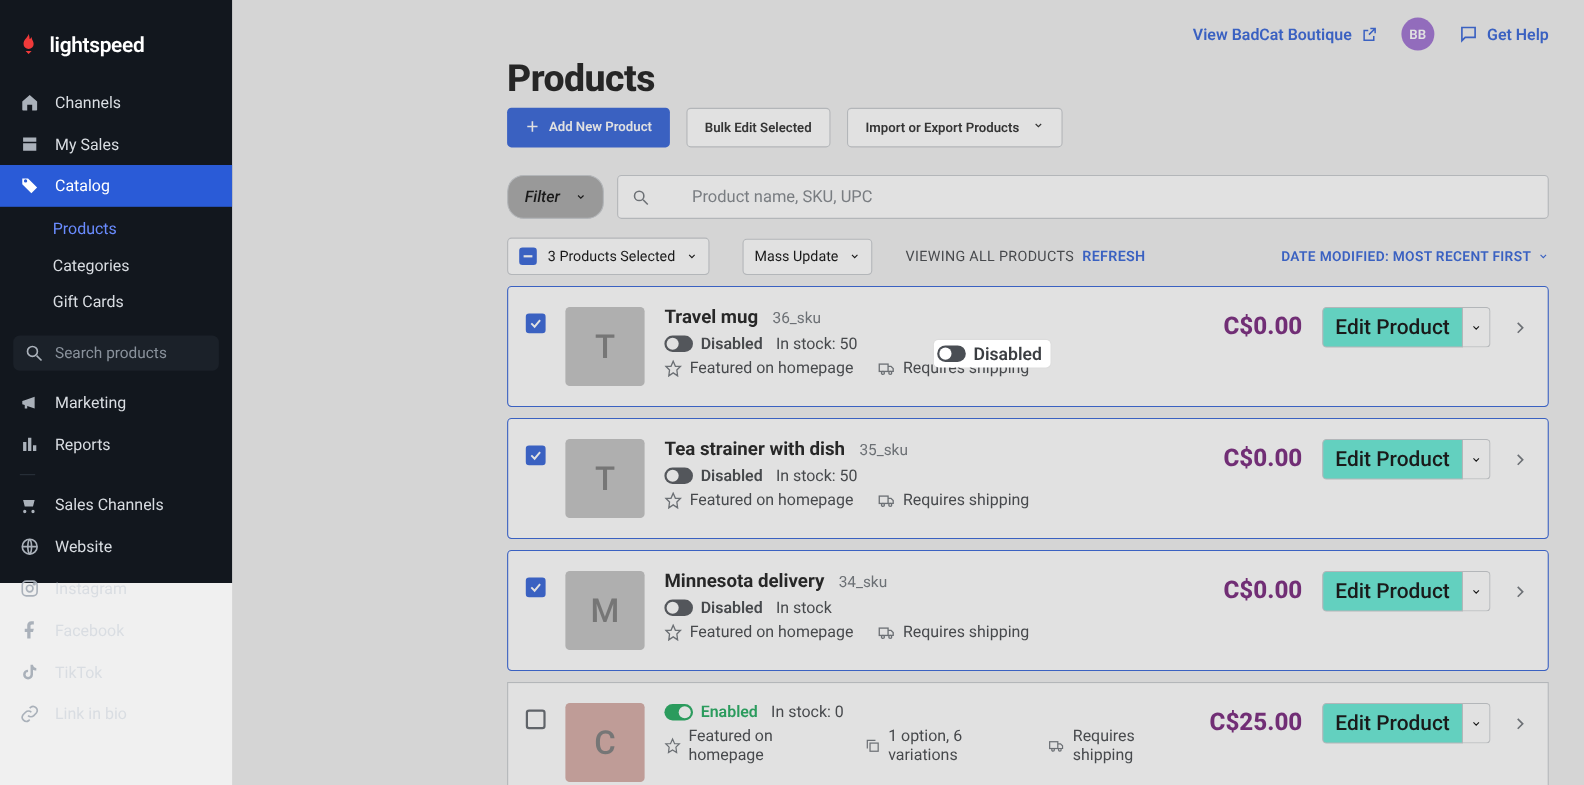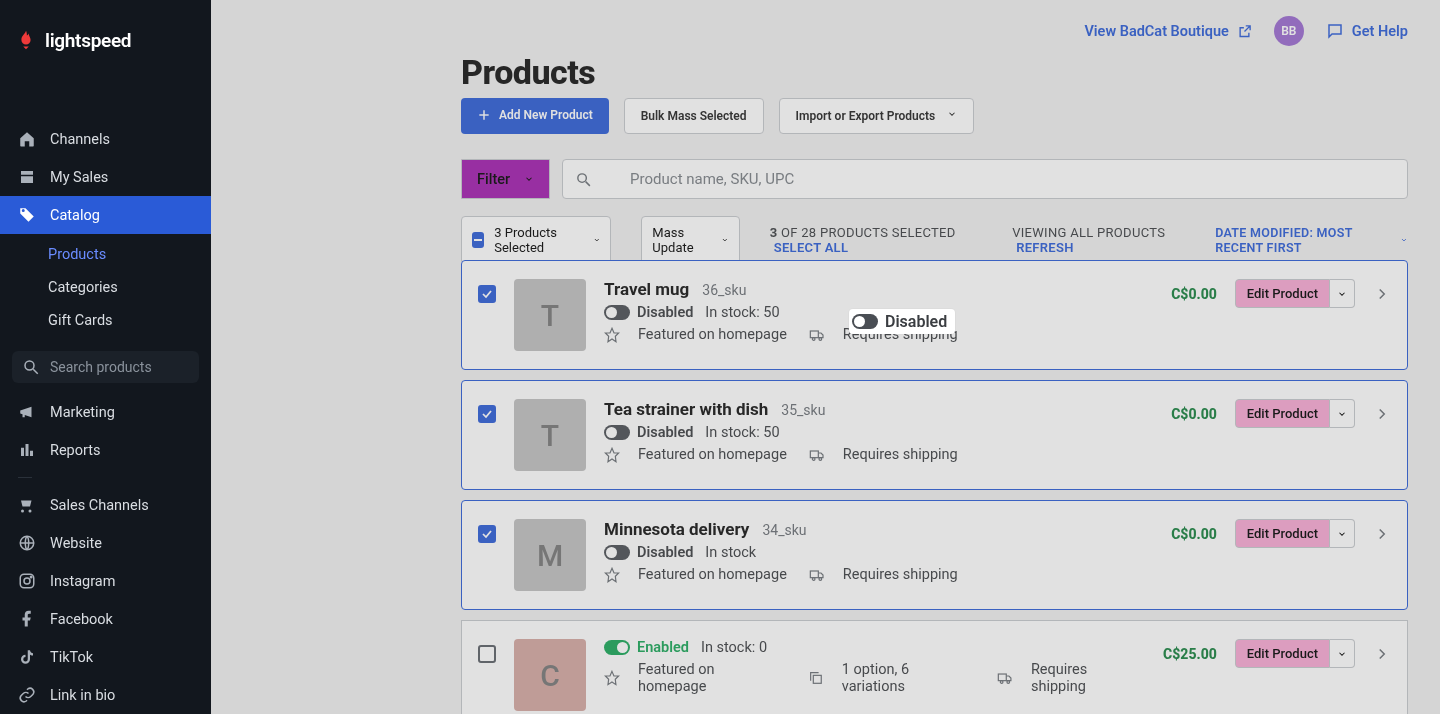--- a/index.html
+++ b/index.html
@@ -1,25 +1,24 @@
 <!DOCTYPE html>
 <html><head>
   <meta charset="utf-8">
   <style>
     * { margin: 0; padding: 0; box-sizing: border-box; font-family: -apple-system, BlinkMacSystemFont, "Segoe UI", Roboto, Helvetica, Arial, sans-serif; }
     html, body { width: 1440px; height: 714px; overflow: hidden; }
     body { display: flex; background: #f0f0f0; }
 
     
     .sidebar {
-      width: 211px; height: 714px; flex: 0 0 211px;
+      width: 211px; height: 530px; flex: 0 0 211px;
       background: #12171e; color: #d9dde2;
       display: flex; flex-direction: column;
       font-size: 14.5px;
-      justify-content: space-between;
     }
     .logo-row { display: flex; align-items: center; gap: 8px; padding: 28px 15px 22px 15px; }
     .logo-flame { width: 22px; height: 24px; color: #f03a3a; }
     .logo-text { font-size: 19px; font-weight: 600; letter-spacing: -0.3px; color: #ffffff; }
     .nav { display: flex; flex-direction: column; }
     .nav-item { display: flex; align-items: center; gap: 14px; padding: 10px 18px; cursor: pointer; color: #d9dde2; }
     .nav-item.active { background: #2a5bd7; color: #ffffff; }
     .nav-item.active .nav-icon { color: #ffffff; }
     .nav-icon { width: 18px; height: 18px; color: #aab1ba; flex: 0 0 18px; display:flex; align-items:center; justify-content:center; }
     .subnav { padding: 4px 0 4px 48px; display: flex; flex-direction: column; gap: 0; }
@@ -43,21 +42,21 @@
     .page-title { position: absolute; top: 52px; left: 250px; font-size: 34px; font-weight: 800; letter-spacing: -0.5px; color: #101010; }
 
     .toolbar { position: absolute; top: 98px; left: 250px; display: flex; gap: 15px; }
     .btn { display: inline-flex; align-items: flex-start; gap: 8px; border-radius: 4px; font-size: 12px; font-weight: 600; padding: 10px 16px; cursor: pointer; }
     .btn-primary { background: #2a5bd7; color: #fff; border: none; }
     .btn-default { background: #fff; border: 1px solid #c5c8cc; color: #222; }
     .btn-default .chev { margin-left: 4px; }
 
     
     .filter-row { position: absolute; top: 159px; left: 250px; right: 32px; display: flex; gap: 12px; }
-    .filter-btn { display: inline-flex; align-items: center; gap: 14px; background: #a21caf; border: 1px solid #c5c8cc; border-radius: 1px; padding: 10px 15px; font-size: 14.5px; font-weight: 500; cursor: pointer; }
+    .filter-btn { display: inline-flex; align-items: center; gap: 14px; background: #a3a3a3; border: 1px solid #c5c8cc; border-radius: 15px; padding: 10px 15px; font-size: 14.5px; font-weight: 500; cursor: pointer; font-style: italic; }
     .search-box { flex: 1; display: flex; align-items: center; gap: 10px; background: #fff; border: 1px solid #c5c8cc; border-radius: 4px; padding: 0 12px; }
     .search-box input { flex: 1; border: none; outline: none; font-size: 15px; padding: 10px 0; background: transparent; color: #222; margin-left: 28px; }
     .search-box input::placeholder { color: #7a7f85; }
 
     
     .status-row { position: absolute; top: 216px; left: 250px; right: 32px; display: flex; align-items: center; gap: 30px; font-size: 13px; }
     .pill { display: inline-flex; align-items: center; gap: 10px; background: #fff; border: 1px solid #c5c8cc; border-radius: 4px; padding: 8px 10px; font-size: 13px; cursor: pointer; }
     .pill .mini-check { width: 16px; height: 16px; border-radius: 3px; background: #2a5bd7; display:flex; align-items:center; justify-content:center; }
     .pill .mini-check::after { content: ""; display:block; width:8px; height:2px; background:#fff; }
     .status-text { color: #3a3d41; letter-spacing: 0.3px; }
@@ -82,26 +81,26 @@
     .toggle { display:flex; align-items:center; gap:7px; }
     .toggle-pill { width: 26px; height: 15px; border-radius: 10px; position: relative; }
     .toggle-pill.off { background: #4a4e54; }
     .toggle-pill.off::after { content:""; position:absolute; left:2px; top:2px; width:11px; height:11px; border-radius:50%; background:#fff; }
     .toggle-pill.on { background: #17a657; }
     .toggle-pill.on::after { content:""; position:absolute; right:2px; top:2px; width:11px; height:11px; border-radius:50%; background:#fff; }
     .toggle-label { font-weight: 600; }
     .toggle-label.off { color: #3a3d41; }
     .toggle-label.on { color: #17a657; }
     .tag-line { display: flex; align-items: center; gap: 22px; font-size: 14.5px; color: #3a3d41; }
-    .tag { display: flex; align-items: center; gap: 18px; justify-content: center; }
+    .tag { display: flex; align-items: center; gap: 7px; justify-content: center; }
     .tag .ic { width: 16px; height: 16px; color: #6a6f75; }
     .right-col { display: flex; align-items: center; gap: 18px; margin-left: auto; }
-    .price { font-size: 14px; font-weight: 800; color: #15803d; }
+    .price { font-size: 22px; font-weight: 800; color: #701a75; }
     .edit-group { display:flex; }
-    .edit-btn { background:#f9a8d4; border:1px solid #c5c8cc; border-radius:4px 0 0 4px; padding: 6px 11px; font-size: 13px; font-weight: 500; cursor:pointer; }
+    .edit-btn { background:#5eead4; border:1px solid #c5c8cc; border-radius:4px 0 0 4px; padding: 6px 11px; font-size: 19px; font-weight: 500; cursor:pointer; }
     .edit-caret { background:#fff; border:1px solid #c5c8cc; border-left:none; border-radius:0 4px 4px 0; padding: 6px 7px; cursor:pointer; display:flex; align-items:center; }
     .row-chevron { width: 18px; height: 18px; color: #6a6f75; }
 
     
     .spotlight { position: absolute; z-index: 60; background: #fff; border-radius: 4px; padding: 3px 8px 3px 3px; display:flex; align-items:center; gap:7px; box-shadow: 0 0 0 1px rgba(0,0,0,0.02); }
 
     svg { display:block; }
     .chev-down { width:10px; height:10px; }
   </style>
 </head>
@@ -252,21 +251,21 @@
 
     <div class="toolbar">
       <button class="btn btn-primary">
         <svg width="14" height="14" viewBox="0 0 24 24" fill="none" stroke="currentColor" stroke-width="2.5">
             <line x1="12" y1="4" x2="12" y2="20"></line>
             <line x1="4" y1="12" x2="20" y2="12"></line>
           </svg>
         <span>Add New Product</span>
       </button>
       <button class="btn btn-default">
-        <span>Bulk Mass Selected</span>
+        <span>Bulk Edit Selected</span>
       </button>
       <button class="btn btn-default">
         <span>Import or Export Products</span>
         <svg class="chev chev-down" viewBox="0 0 24 24" fill="none" stroke="currentColor" stroke-width="2.5">
             <polyline points="6 9 12 15 18 9"></polyline>
           </svg>
       </button>
     </div>
 
     <div class="filter-row">
@@ -291,25 +290,20 @@
         <span>3 Products Selected</span>
         <svg class="chev-down" viewBox="0 0 24 24" fill="none" stroke="currentColor" stroke-width="2.5">
             <polyline points="6 9 12 15 18 9"></polyline>
           </svg>
       </div>
       <div class="pill">
         <span>Mass Update</span>
         <svg class="chev-down" viewBox="0 0 24 24" fill="none" stroke="currentColor" stroke-width="2.5">
             <polyline points="6 9 12 15 18 9"></polyline>
           </svg>
-      </div>
-      <div class="status-text">
-        <b>3</b>
-        <span>OF 28 PRODUCTS SELECTED</span>
-        <span class="link">SELECT ALL</span>
       </div>
       <div class="status-text">
         <span>VIEWING ALL PRODUCTS</span>
         <span class="link">REFRESH</span>
       </div>
       <div class="sort-link">
         <span>DATE MODIFIED: MOST RECENT FIRST</span>
         <svg class="chev-down" viewBox="0 0 24 24" fill="none" stroke="currentColor" stroke-width="2.5">
             <polyline points="6 9 12 15 18 9"></polyline>
           </svg>

